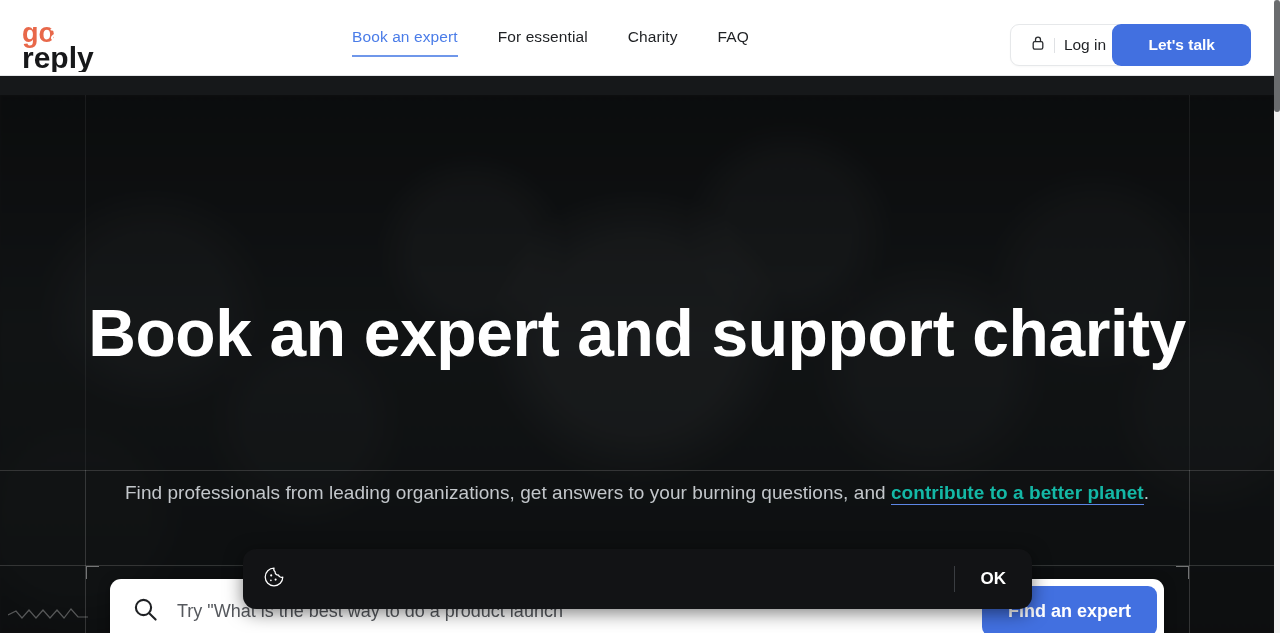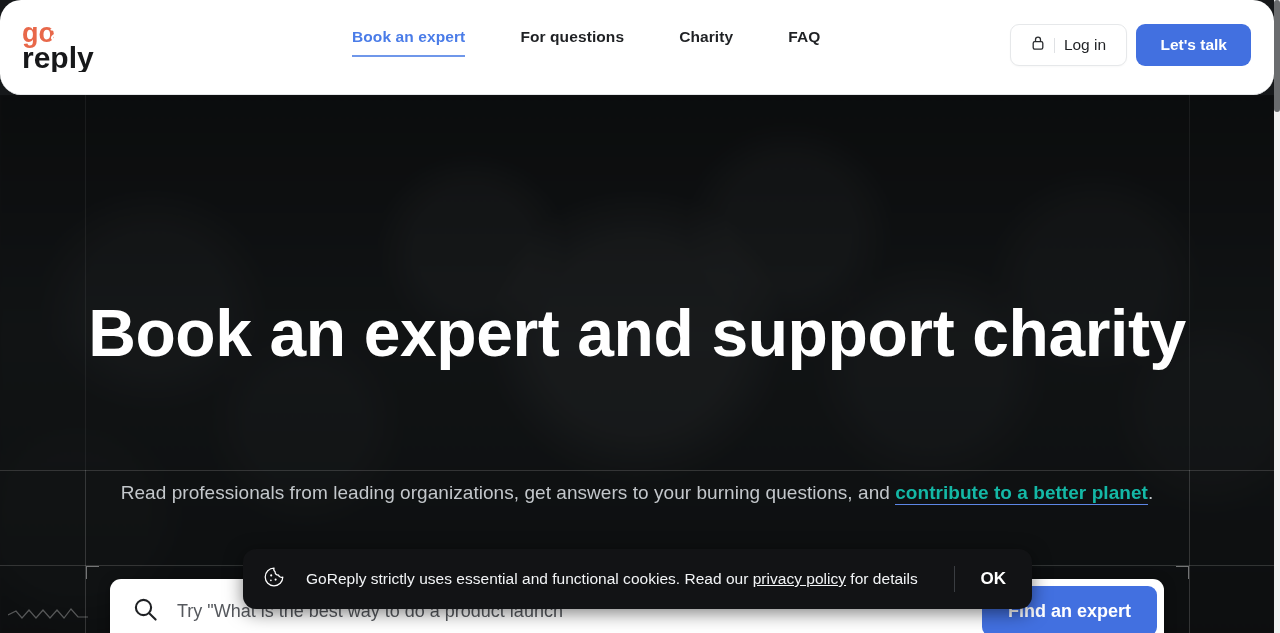--- a/index.html
+++ b/index.html
@@ -7,35 +7,34 @@
     width: 1280px; height: 633px;
     overflow: hidden;
     font-family: "Liberation Sans", sans-serif;
     background: #16181a;
   }
   .page { position: relative; width: 1280px; height: 633px; overflow: hidden; }
 
   
   .header {
     position: absolute; top: 0; left: 0;
-    width: 1274px; height: 95px;
+    width: 1274px; height: 76px;
     background: #ffffff;
     border-bottom: 1px solid #e4e6e8;
     display: flex; align-items: center;
     z-index: 30;
-    border-radius: 21px;
   }
   .logo {
     position: absolute; left: 22px; top: 20px;
     width: 80px; height: 52px;
     display: block;
   }
   .nav {
     position: absolute; left: 352px; top: 28px;
-    display: flex; align-items: flex-end; gap: 15px; font-weight: bold;
+    display: flex; align-items: flex-end; gap: 0;
   }
   .nav-item {
     font-size: 15.5px; color: #1f2124;
     padding: 0 0 9px 0; margin-right: 40px;
     letter-spacing: .1px; cursor: pointer;
     white-space: nowrap;
     border-bottom: 2px solid transparent;
   }
   .nav-item.active { color: #4a7ce8; border-bottom-color: #6f97ea; }
 
@@ -47,21 +46,21 @@
     gap: 9px; padding: 9px 16px; cursor: pointer;
     box-shadow: 0 1px 2px rgba(0,0,0,.03);
   }
   .login-btn .divider {
     width: 1px; height: 15px; background: #dfe1e4; display: block;
   }
   .login-label { font-size: 15.5px; color: #1f2124; }
 
   .talk-btn {
     position: absolute; right: 23px; top: 24px;
-    height: 42px; padding: 0 24px;
+    height: 42px; padding: 0 36px;
     background: #4270e0; border: none; border-radius: 9px;
     color: #fff; font-size: 15.5px; font-weight: bold;
     font-family: "Liberation Sans", sans-serif;
     display: flex; align-items: center; justify-content: center;
     cursor: pointer; white-space: nowrap;
   }
 
   
   .hero {
     position: absolute; top: 95px; left: 0;
@@ -200,21 +199,21 @@
         <text x="0" y="22" font-family="Liberation Sans, sans-serif" font-size="27" font-weight="bold" fill="#e8684a">go</text>
 
         <path d="M29.5 9.5 c4.5 0 6.5 3.2 6.5 6.3 c0 2.2 -1.6 4.1 -3.6 4.1 c-1.4 0 -2.4 -0.9 -2.4 -2.1 c0 -1.6 1.6 -2.1 2.8 -3.1" fill="none" stroke="#ffffff" stroke-width="2.1" stroke-linecap="round"></path>
 
         <text x="0" y="48" font-family="Liberation Sans, sans-serif" font-size="30" font-weight="bold" fill="#17181a">reply</text>
       </svg>
     </div>
 
     <div class="nav">
       <div class="nav-item active">Book an expert</div>
-      <div class="nav-item">For questions</div>
+      <div class="nav-item">For essential</div>
       <div class="nav-item">Charity</div>
       <div class="nav-item">FAQ</div>
     </div>
 
     <div class="login-btn">
       <span>
         <svg width="14" height="16" viewBox="0 0 14 16">
           <rect x="2.2" y="6.6" width="9.6" height="7.6" rx="1.6" fill="none" stroke="#2a2c2f" stroke-width="1.3"></rect>
           <path d="M4.5 6.6 V4.7 a2.5 2.5 0 0 1 5 0 V6.6" fill="none" stroke="#2a2c2f" stroke-width="1.3"></path>
         </svg>
@@ -233,21 +232,21 @@
     <div class="hero-grid-v" style="left:85px"></div>
     <div class="hero-grid-v" style="left:1189px"></div>
     <div class="hero-grid-h" style="top:375px"></div>
     <div class="hero-grid-h" style="top:470px"></div>
 
     <div class="hero-inner">
 
       <h1 class="hero-title">Book an expert and support charity</h1>
 
       <p class="hero-sub">
-        <span>Read professionals from leading organizations, get answers to your burning questions, and </span><span class="link">contribute to a better planet</span><span>.</span>
+        <span>Find professionals from leading organizations, get answers to your burning questions, and </span><span class="link">contribute to a better planet</span><span>.</span>
       </p>
 
       <div class="frame-line-h" style="left:0;  width:1274px; top:375px;"></div>
       <div class="frame-line-h" style="left:0;  width:1274px; top:470px;"></div>
       <div class="frame-line-v" style="top:375px; height:200px; left:85px;"></div>
       <div class="frame-line-v" style="top:375px; height:200px; left:1189px;"></div>
 
       <div class="bracket tl" style="left:86px;   top:471px;"></div>
       <div class="bracket tr" style="left:1176px; top:471px;"></div>
 
@@ -271,21 +270,20 @@
 
   <div class="cookie">
     <span class="cookie-icon">
       <svg width="22" height="22" viewBox="0 0 22 22">
         <path d="M11 2.2 a8.8 8.8 0 1 0 8.8 8.8 a3.1 3.1 0 0 1 -4.3 -2.0 a3.0 3.0 0 0 1 -3.4 -3.3 a3.0 3.0 0 0 1 -1.1 -3.5 z" fill="none" stroke="#ffffff" stroke-width="1.25" stroke-linejoin="round"></path>
         <circle cx="8.2" cy="9.4" r="1.05" fill="#ffffff"></circle>
         <circle cx="12.6" cy="13.6" r="1.05" fill="#ffffff"></circle>
         <circle cx="7.9" cy="14.3" r=".85" fill="#ffffff"></circle>
       </svg>
     </span>
-    <span class="cookie-text"><span>GoReply strictly uses essential and functional cookies. Read our </span><span class="plink">privacy policy</span><span> for details</span></span>
     <span class="cookie-sep"></span>
     <button class="cookie-ok">OK</button>
   </div>
 
   <div class="scroll-track"></div>
   <div class="scroll-thumb"></div>
 
 </div>
 
 </body></html>

